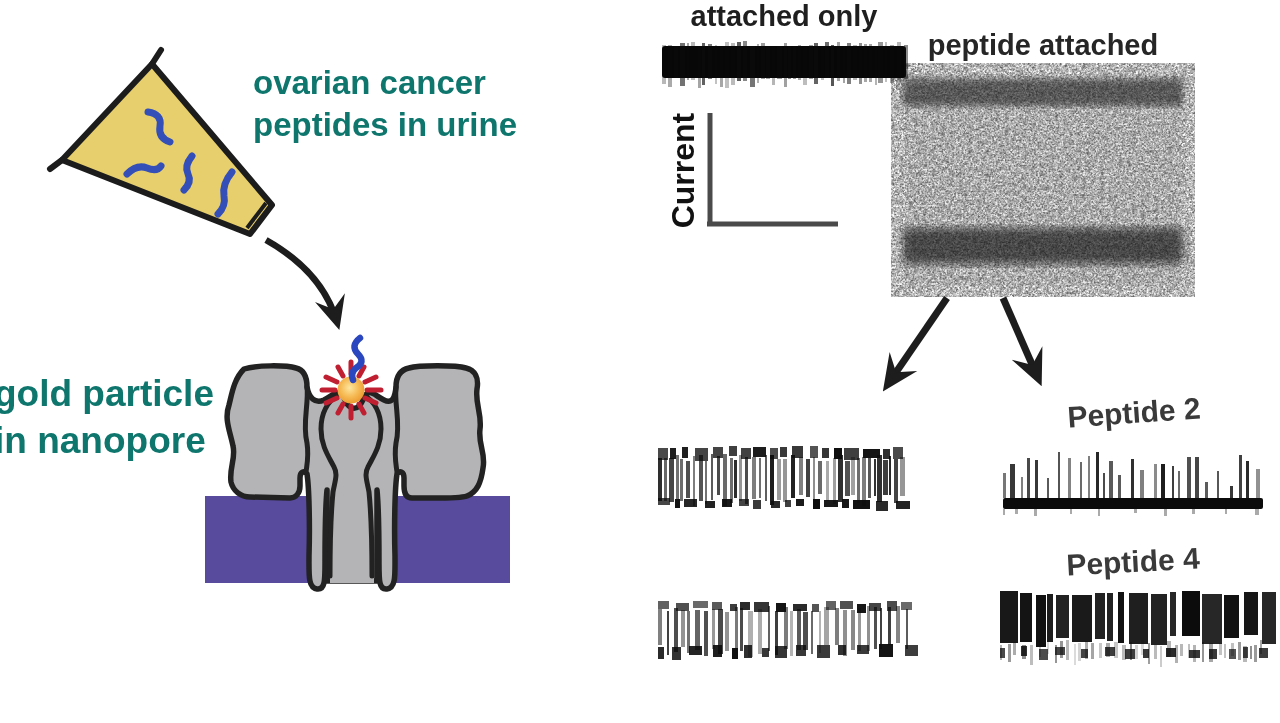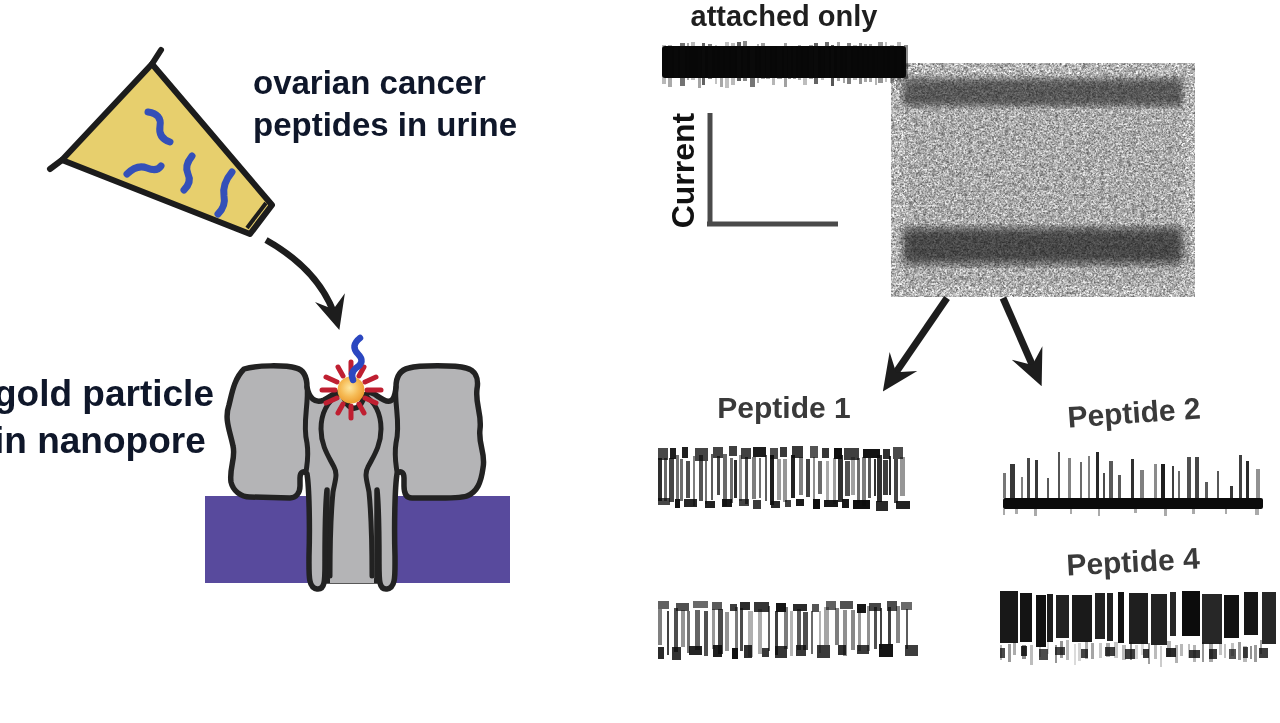--- a/index.html
+++ b/index.html
@@ -1,19 +1,19 @@
 <!DOCTYPE html>
 <html><head>
 <meta charset="utf-8">
 <style>
   html,body{margin:0;padding:0;background:#fff;}
   .stage{position:relative;width:1280px;height:723px;background:#ffffff;overflow:hidden;
          font-family:"Liberation Sans",sans-serif;}
   .art{position:absolute;left:0;top:0;}
-  .lbl{position:absolute;font-weight:700;color:#0f172a;white-space:pre-line;}
+  .lbl{position:absolute;font-weight:700;color:#0f766e;white-space:pre-line;}
   .lbl-sample{left:253px;top:62px;font-size:33px;line-height:42px;}
   .lbl-pore{left:-6px;top:370px;font-size:37px;line-height:47px;}
   .lbl-particle-only{left:660px;top:0px;width:248px;text-align:center;font-size:29px;color:#1f1f1f;}
   .lbl-peptide-attached{left:906px;top:29px;width:274px;text-align:center;font-size:29px;color:#262626;}
   .lbl-current{left:598px;top:152px;width:170px;text-align:center;font-size:32px;color:#111;
                transform:rotate(-90deg);}
   .lbl-time{left:712px;top:233px;width:130px;text-align:center;font-size:35px;color:#1a1a1a;}
   .lbl-pep{color:#3a3a3a;font-size:30px;text-align:center;}
   .lbl-p1{left:662px;top:391px;width:244px;}
   .lbl-p2{left:1005px;top:396px;width:258px;transform:rotate(-4deg);}
@@ -164,22 +164,22 @@
       <line x1="947" y1="298" x2="888" y2="384" marker-end="url(#ah)"></line>
       <line x1="1003" y1="298" x2="1038" y2="378" marker-end="url(#ah)"></line>
     </g>
   </svg>
 
   <div class="lbl lbl-sample">ovarian cancer
 peptides in urine</div>
   <div class="lbl lbl-pore">gold particle
 in nanopore</div>
   <div class="lbl lbl-particle-only">attached only</div>
+  <div class="lbl lbl-peptide-attached">peptide attached</div>
   <div class="lbl lbl-current">Current</div>
-  <div class="lbl lbl-pep lbl-p1">Peptide 1</div>
   <div class="lbl lbl-pep lbl-p2">Peptide 2</div>
   <div class="lbl lbl-pep lbl-p4">Peptide 4</div>
 
   <div class="trace tr-band" id="tr-band">
     <div class="band-core"></div>
   <i style="left: 0px; top: 5.1px; width: 4.3px; height: 39.1px; background: rgba(12, 12, 12, 0.29);"></i>
       <i style="left: 5.8px; top: 4.6px; width: 4.2px; height: 42.5px; background: rgba(12, 12, 12, 0.35);"></i>
       <i style="left: 11.8px; top: 5.7px; width: 4.2px; height: 32.5px; background: rgba(12, 12, 12, 0.46);"></i>
       <i style="left: 18.4px; top: 2.8px; width: 4.7px; height: 42.8px; background: rgba(12, 12, 12, 0.58);"></i>
       <i style="left: 24.6px; top: 2.5px; width: 2.1px; height: 37.6px; background: rgba(12, 12, 12, 0.37);"></i>

